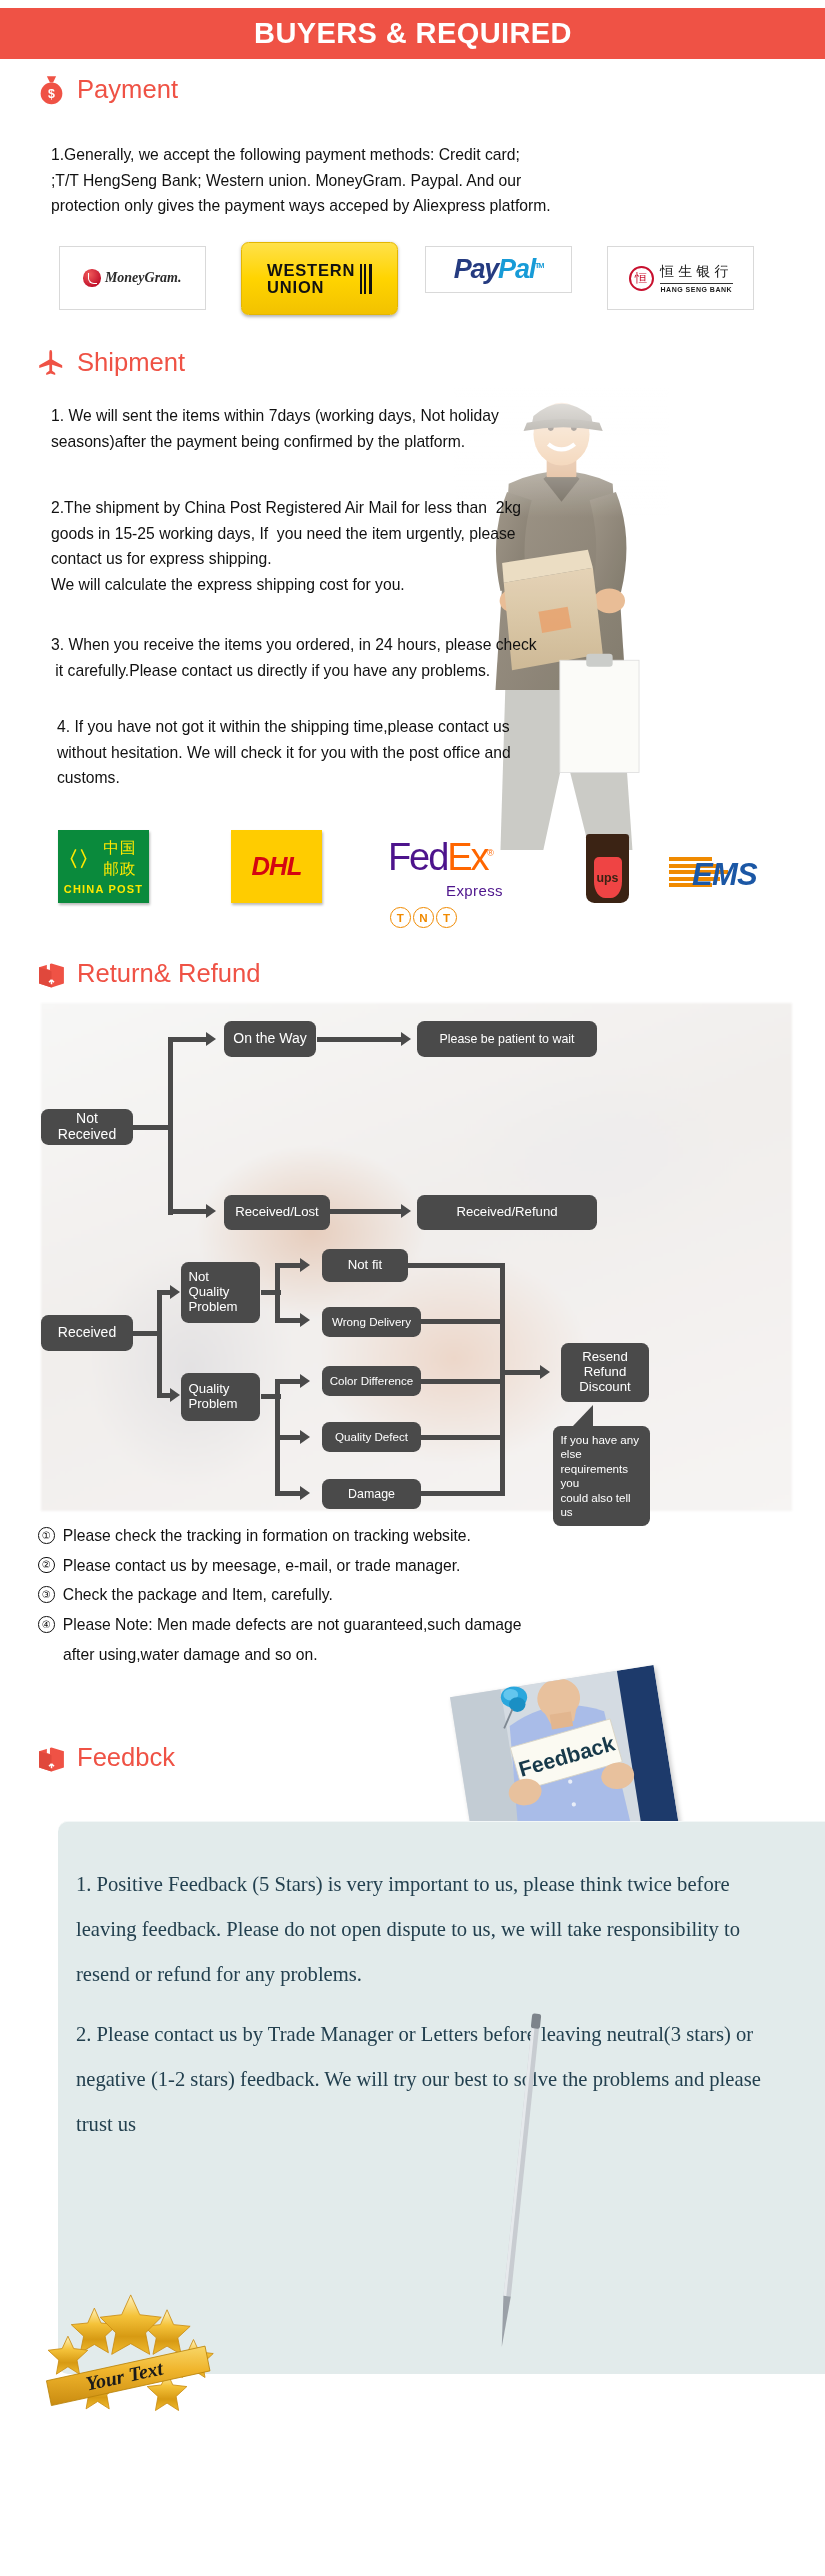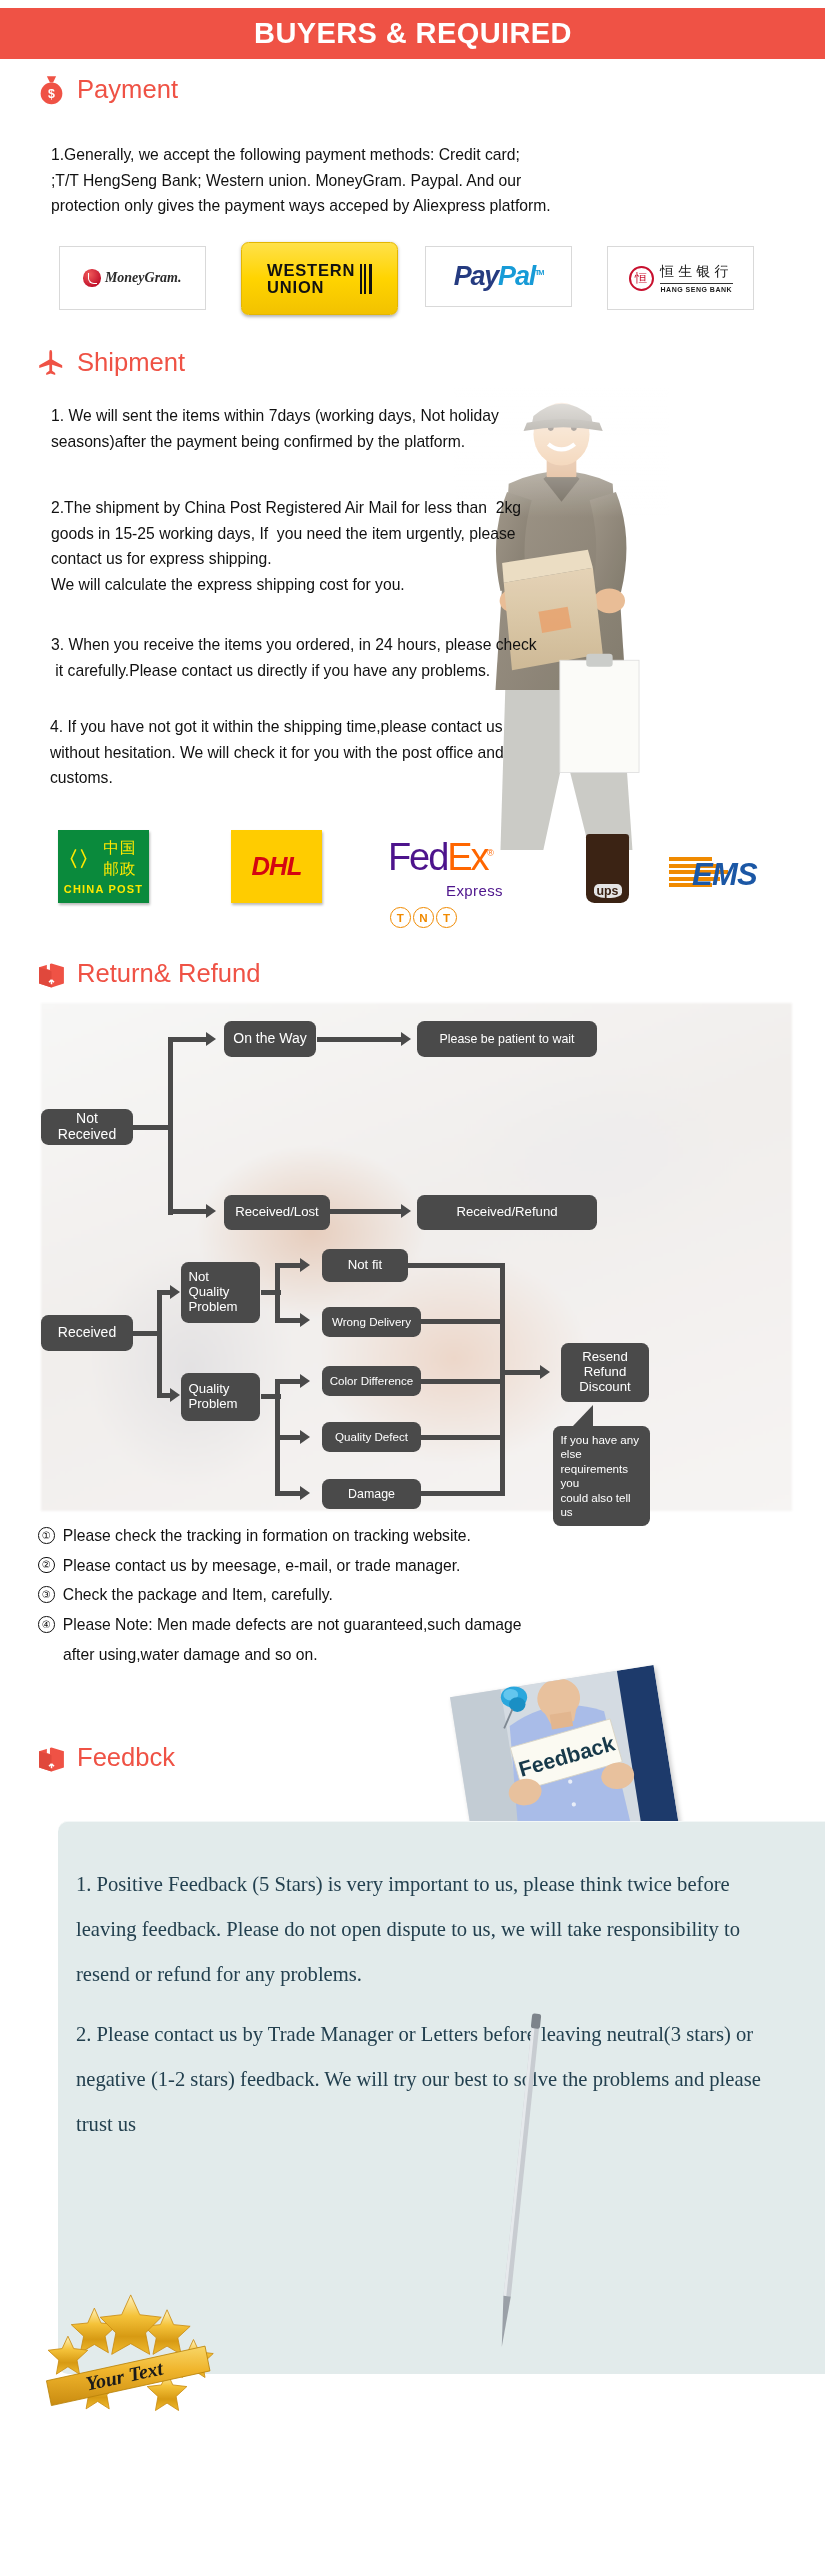--- a/index.html
+++ b/index.html
@@ -185,22 +185,22 @@
     font-family: "Liberation Sans", sans-serif;
   }
 
   .ups-box {
     position: absolute;
     background: #3b2314;
     border-radius: 3.3px 3.3px 8.3px 8.3px;
     display: flex; align-items: flex-end; justify-content: center;
   }
   .ups-shield {
-    width: 28px; height: 14px; margin-bottom: 5px;
-    background: #e5e5e5;
+    width: 28px; height: 41px; margin-bottom: 5px;
+    background: #ef4444;
     border-radius: 5px 5px 40% 40%;
     display: flex; align-items: center; justify-content: center;
     font-family: "Liberation Sans", sans-serif;
     font-weight: bold; font-size: 12.4px; color: #3b2314;
   }
 
   .ems {
     position: absolute;
     font-family: "Liberation Sans", sans-serif;
     font-weight: bold; font-style: italic;
@@ -401,21 +401,21 @@
     </span>
   </div>
 
   <div class="logo-box" style="left:59px; top:246px; width:147px; height:64px;">
     <span class="mg-wrap">
       <span class="mg-ball"></span>
       <span class="mg-text">MoneyGram.</span>
     </span>
   </div>
 
-  <div class="logo-box" style="left:425px; top:246px; width:147px; height:61px;">
+  <div class="logo-box" style="left:425px; top:246px; width:147px; height:47px;">
     <span class="pp-text">
       <span class="pp-a">Pay</span><span class="pp-b">Pal</span><span class="pp-tm">TM</span>
     </span>
   </div>
 
   <div class="logo-box" style="left:607px; top:246px; width:147px; height:64px;">
     <span class="hs-wrap">
       <span class="hs-seal"></span>
       <span style="display:flex;flex-direction:column;align-items:center;">
         <span class="hs-cn">恒生银行</span>
@@ -486,21 +486,21 @@
   </div>
 
   <div class="para" style="left:51px; top:403px; width:694px;">1. We will sent the items within 7days (working days, Not holiday
 seasons)after the payment being confirmed by the platform.</div>
   <div class="para" style="left:51px; top:495px; width:694px;">2.The shipment by China Post Registered Air Mail for less than  2kg
 goods in 15-25 working days, If  you need the item urgently, please
 contact us for express shipping.
 We will calculate the express shipping cost for you.</div>
   <div class="para" style="left:51px; top:632px; width:694px;">3. When you receive the items you ordered, in 24 hours, please check
  it carefully.Please contact us directly if you have any problems.</div>
-  <div class="para" style="left:50px; top:714px; width:694px;">4. If you have not got it within the shipping time,please contact us
+  <div class="para" style="left:57px; top:714px; width:694px;">4. If you have not got it within the shipping time,please contact us
 without hesitation. We will check it for you with the post office and
 customs.</div>
 
   <div class="cp-box" style="left:58px; top:830px; width:91px; height:73px;">
     <span class="cp-row">
       <span class="cp-mark">〈〉</span>
       <span class="cp-cn">中国邮政</span>
     </span>
     <span class="cp-en">CHINA POST</span>
   </div>

